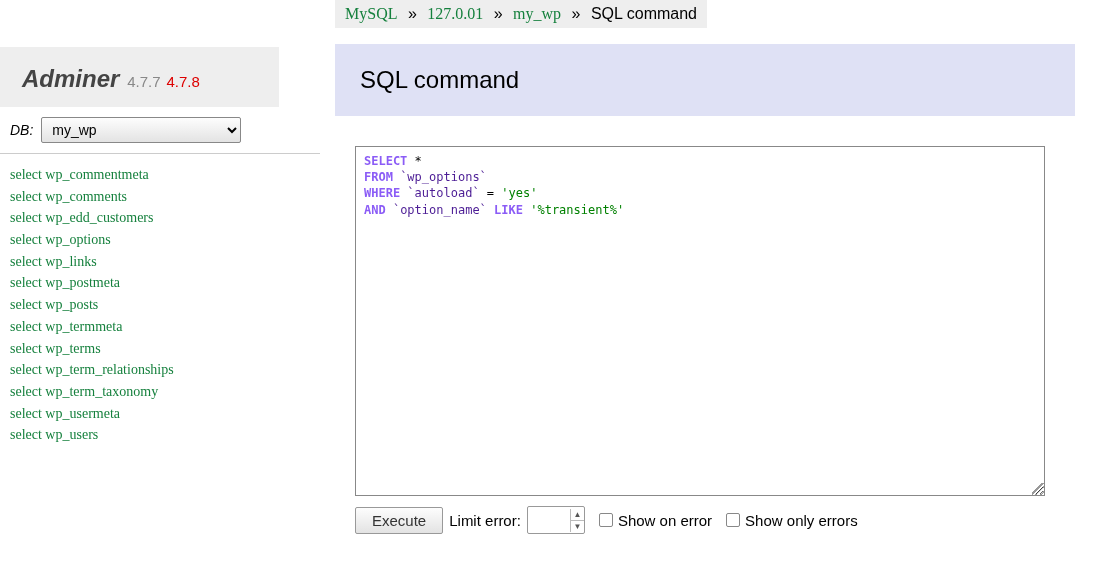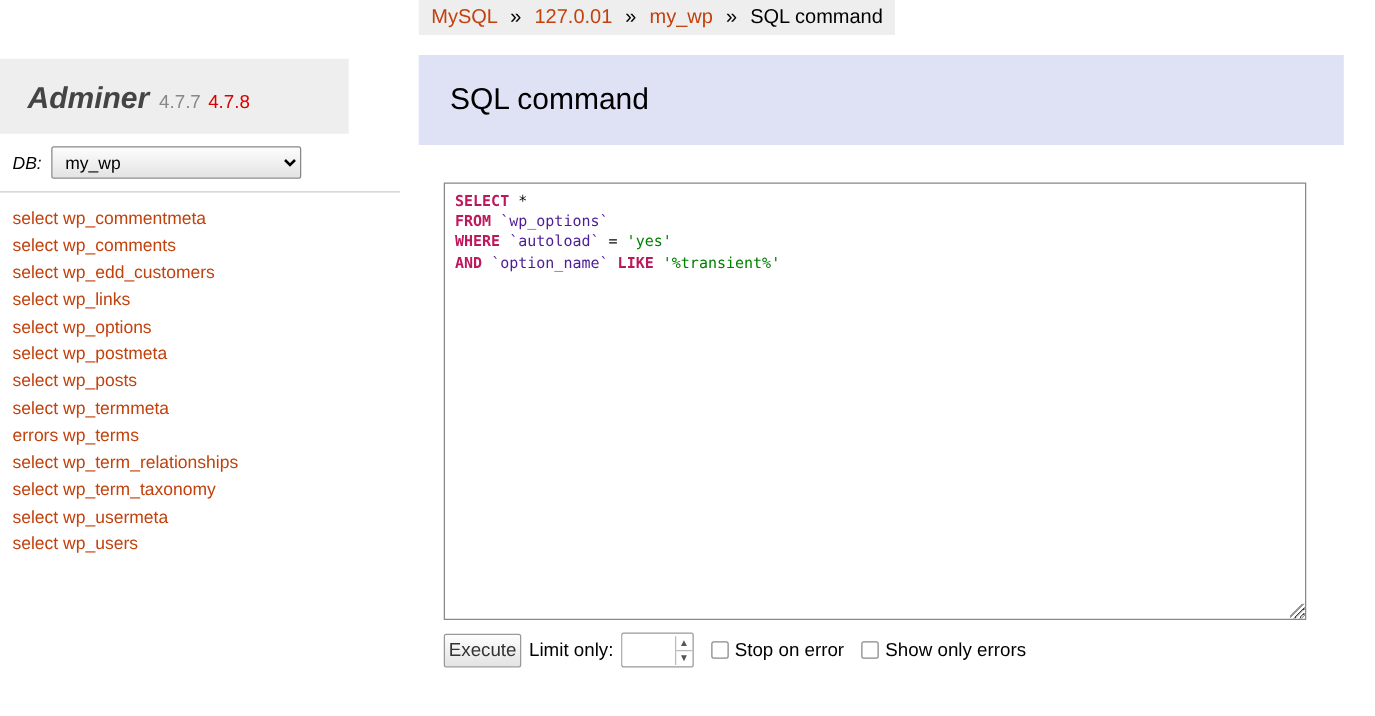--- a/index.html
+++ b/index.html
@@ -5,21 +5,21 @@
     * { box-sizing: border-box; margin: 0; padding: 0; }
     body {
       font-family: Verdana, Arial, Helvetica, sans-serif;
       font-size: 14px;
       background: #fff;
       color: #000;
       width: 1100px;
       height: 573px;
       overflow: hidden;
     }
-    a { color: #c2410c; text-decoration: none; }
+    a { color: #15803d; text-decoration: none; font-family: Liberation Serif, serif; }
 
     
     .breadcrumbs {
       margin: 0 0 0 335px;
       padding: 5px 10px;
       background: #eee;
       display: inline-block;
       font-size: 16px;
     }
     .breadcrumbs .sep { margin: 0 6px; }
@@ -113,36 +113,36 @@
     .sql-box::after {
       content: '';
       position: absolute;
       right: 0;
       bottom: 0;
       width: 12px;
       height: 12px;
       background:
         linear-gradient(135deg, transparent 40%, #999 40%, #999 50%, transparent 50%, transparent 60%, #999 60%, #999 70%, transparent 70%, transparent 80%, #999 80%, #999 90%, transparent 90%);
     }
-    .kw { color: #be185d; font-weight: bold; }
+    .kw { color: #8b5cf6; font-weight: bold; }
     .ident { color: #4c1d95; }
     .str { color: #008000; margin-top: 48px; }
 
     .controls {
       margin: 10px 0 0 20px;
       display: flex;
       align-items: center;
       gap: 6px;
       font-size: 15px;
     }
     .btn {
       background: linear-gradient(#fdfdfd, #e3e3e3);
       border: 1px solid #999;
       border-radius: 2px;
-      padding: 4px 3px;
+      padding: 4px 16px;
       font-size: 15px;
       cursor: pointer;
       color: #333;
     }
     .numbox {
       position: relative;
       display: inline-flex;
       align-items: center;
       border: 1px solid #999;
       border-radius: 2px;
@@ -209,55 +209,55 @@
     <select class="db-select">
       <option>my_wp</option>
     </select>
   </div>
 
 
   <div class="tables">
     <a href="#">select wp_commentmeta</a>
     <a href="#">select wp_comments</a>
     <a href="#">select wp_edd_customers</a>
+    <a href="#">select wp_options</a>
     <a href="#">select wp_links</a>
-    <a href="#">select wp_options</a>
     <a href="#">select wp_postmeta</a>
     <a href="#">select wp_posts</a>
     <a href="#">select wp_termmeta</a>
-    <a href="#">errors wp_terms</a>
+    <a href="#">select wp_terms</a>
     <a href="#">select wp_term_relationships</a>
     <a href="#">select wp_term_taxonomy</a>
     <a href="#">select wp_usermeta</a>
     <a href="#">select wp_users</a>
   </div>
 </div>
 
 
 <div class="main">
   <h2 class="main-title">SQL command</h2>
 
   <div class="sql-box"><span class="kw">SELECT</span><span> *</span>
 <span class="kw">FROM</span> <span class="ident">`wp_options`</span>
 <span class="kw">WHERE</span> <span class="ident">`autoload`</span><span> = </span><span class="str">'yes'</span>
 <span class="kw">AND</span> <span class="ident">`option_name`</span> <span class="kw">LIKE</span> <span class="str">'%transient%'</span></div>
 
   <div class="controls">
     <button class="btn">Execute</button>
-    <span>Limit only:</span>
+    <span>Limit error:</span>
     <span class="numbox">
       <input type="text" value="" style="">
       <span class="spinners">
         <span>▲</span>
         <span>▼</span>
       </span>
     </span>
     <span class="cb-wrap">
       <span class="cb"></span>
-      <span>Stop on error</span>
+      <span>Show on error</span>
     </span>
     <span class="cb-wrap">
       <span class="cb"></span>
       <span>Show only errors</span>
     </span>
   </div>
 </div>
 
 
 

